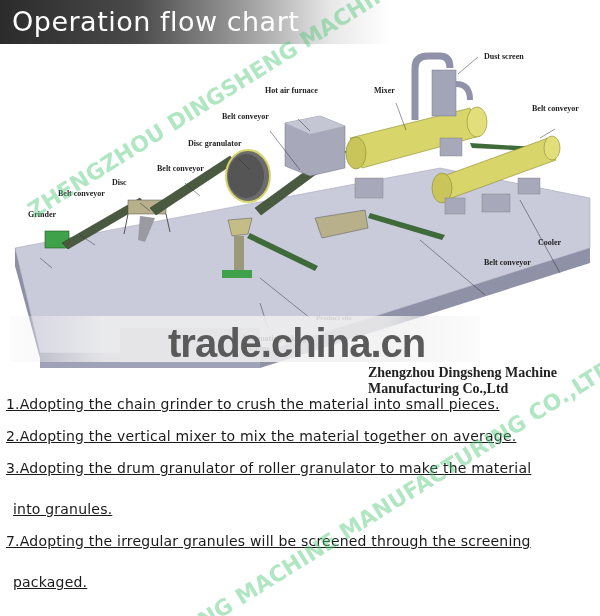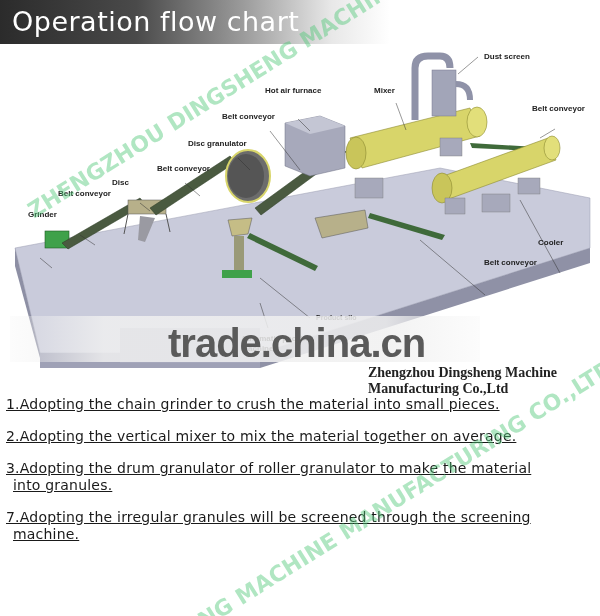--- a/index.html
+++ b/index.html
@@ -11,21 +11,21 @@
   }
   .header-title {
     position: absolute; left: 12px; top: 6px; font-size: 27px; color: #ffffff;
     font-family: "DejaVu Sans", sans-serif; letter-spacing: 0.5px;
   }
 
   .diagram { position: absolute; left: 0; top: 48px; width: 600px; height: 330px; }
   .diagram svg { position: absolute; left: 0; top: 0; }
 
   .label {
-    position: absolute; font-family: Liberation Sans, sans-serif; font-weight: bold;
+    position: absolute; font-family: Liberation Serif, serif; font-weight: bold;
     font-size: 8px; color: #222; white-space: nowrap;
   }
 
   .tradewm {
     position: absolute; left: 10px; top: 268px; width: 470px; height: 46px;
     background: linear-gradient(to right, rgba(240,240,240,0.2), rgba(240,240,240,0.85) 20%, rgba(240,240,240,0.85) 80%, rgba(240,240,240,0.2));
   }
   .tradewm-text {
     position: absolute; left: 168px; top: 273px; font-family: "Liberation Sans", sans-serif;
     font-size: 40px; color: #5a5a5a; letter-spacing: -1px; font-weight: bold;
@@ -34,21 +34,21 @@
   .company {
     position: absolute; left: 368px; top: 365px; font-family: "Liberation Serif", serif; font-weight: bold;
     font-size: 14px; color: #222;
   }
 
   .steps { position: absolute; left: 6px; top: 396px; width: 594px; }
   .step {
     font-family: "DejaVu Sans", sans-serif; font-size: 14px; color: #1a1a1a; line-height: 17px;
     margin-bottom: 15px; letter-spacing: 0.2px; text-decoration: underline;
   }
-  .step .cont { display: block; padding-left: 7px; }
+  .step .cont { display: block; padding-left: 7px; margin-top: 24px; }
 
   .wm {
     position: absolute; font-family: "DejaVu Sans", sans-serif; font-weight: bold;
     color: rgba(80, 200, 120, 0.45); white-space: nowrap; transform-origin: left center;
     pointer-events: none;
   }
 </style>
 </head>
 <body>
 
@@ -160,18 +160,18 @@
   </div>
   <div class="step">
     <span>2.Adopting the vertical mixer to mix the material together on average.</span>
   </div>
   <div class="step">
     <span>3.Adopting the drum granulator of roller granulator to make the material</span>
     <span class="cont">into granules.</span>
   </div>
   <div class="step">
     <span>7.Adopting the irregular granules will be screened through the screening</span>
-    <span class="cont">machine.</span>
+    <span class="cont">packaged.</span>
   </div>
 </div>
 
 <div class="wm" style="left:30px;top:200px;font-size:22px;transform:rotate(-32deg)">ZHENGZHOU DINGSHENG MACHINE MA</div>
 <div class="wm" style="left:200px;top:610px;font-size:22px;transform:rotate(-32deg)">NG MACHINE MANUFACTURING CO.,LTD</div>
 
 </body></html>

